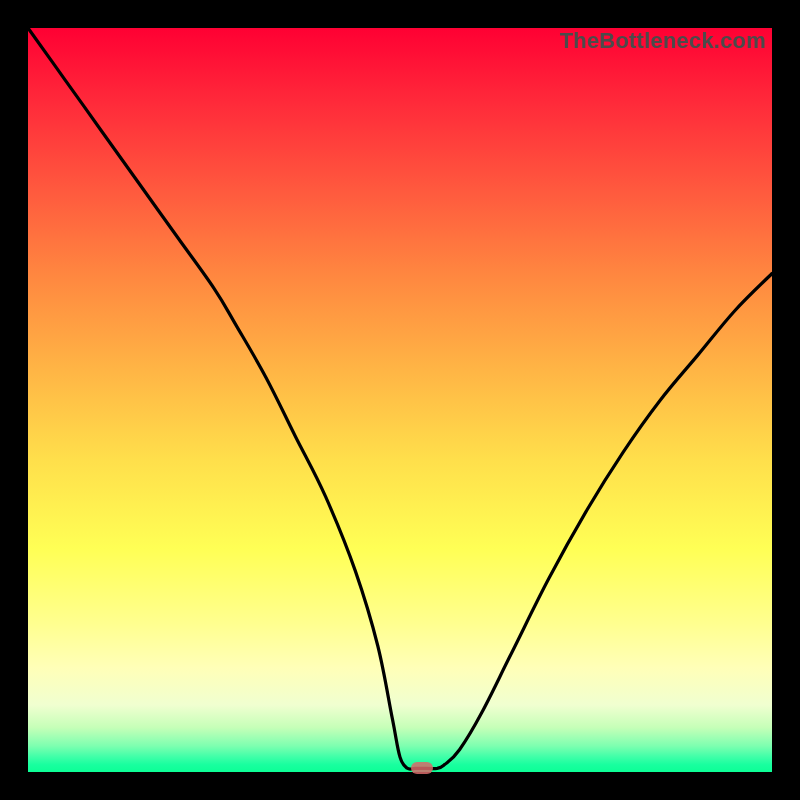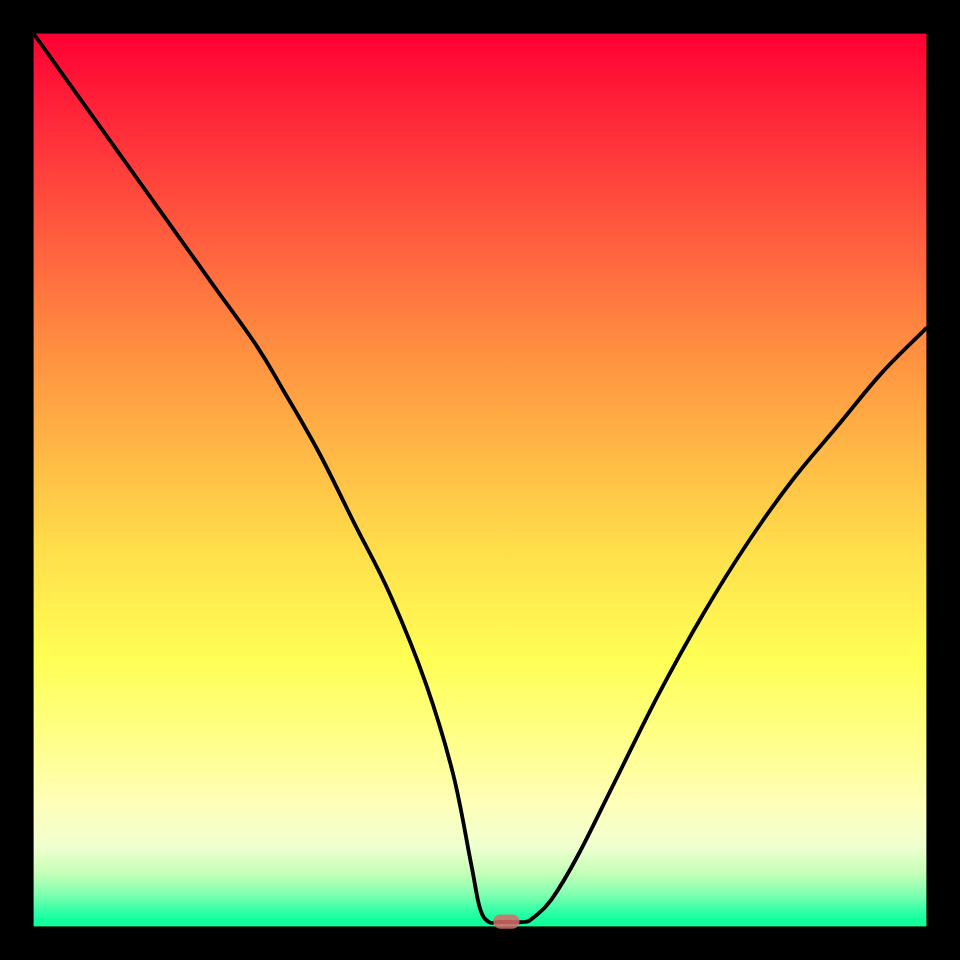--- a/index.html
+++ b/index.html
@@ -67,18 +67,19 @@
     background: #d86a6a;
     opacity: 0.85;
     transform: translate(-50%, -50%);
   }
 </style>
 </head>
 <body>
 
 <div class="outer">
   <div class="plot">
+    <div class="watermark">TheBottleneck.com</div>
     <svg class="curve" viewBox="0 0 744 744" preserveAspectRatio="none">
       <path id="curve-path" fill="none" stroke="#000" stroke-width="3.2" stroke-linejoin="round" stroke-linecap="round" d="M 0.0 0.0 C 6.7 9.4, 23.8 33.3, 37.2 52.1 C 50.6 70.8, 61.0 85.4, 74.4 104.2 C 87.8 122.9, 98.2 137.5, 111.6 156.2 C 125.0 175.0, 135.4 189.6, 148.8 208.3 C 162.2 227.1, 175.3 244.3, 186.0 260.4 C 196.7 276.5, 198.9 281.5, 208.3 297.6 C 217.7 313.7, 227.4 329.6, 238.1 349.7 C 248.8 369.8, 257.1 387.8, 267.8 409.2 C 278.6 430.6, 286.9 444.6, 297.6 468.7 C 308.3 492.8, 318.0 516.3, 327.4 543.1 C 336.7 569.9, 343.0 590.7, 349.7 617.5 C 356.4 644.3, 360.5 671.8, 364.6 691.9 C 368.6 712.0, 369.3 720.4, 372.0 729.1 C 374.7 737.8, 376.8 738.3, 379.4 740.3 C 382.1 742.3, 384.2 740.3, 386.9 740.3 C 389.6 740.3, 390.3 740.3, 394.3 740.3 C 398.3 740.3, 405.2 740.9, 409.2 740.3 C 413.2 739.6, 412.6 739.9, 416.6 736.6 C 420.7 733.2, 424.8 731.1, 431.5 721.7 C 438.2 712.3, 444.5 701.9, 453.8 684.5 C 463.2 667.1, 471.5 649.1, 483.6 625.0 C 495.7 600.9, 507.4 576.0, 520.8 550.6 C 534.2 525.1, 544.6 506.4, 558.0 483.6 C 571.4 460.8, 581.8 444.2, 595.2 424.1 C 608.6 404.0, 619.0 389.4, 632.4 372.0 C 645.8 354.6, 656.2 343.4, 669.6 327.4 C 683.0 311.3, 693.4 297.5, 706.8 282.7 C 720.2 268.0, 737.3 252.2, 744.0 245.5"></path>
     </svg>
     <div class="marker" id="marker" style="left: 394.32px; top: 740.28px;"></div>
   </div>
 </div>
 
 </body></html>

